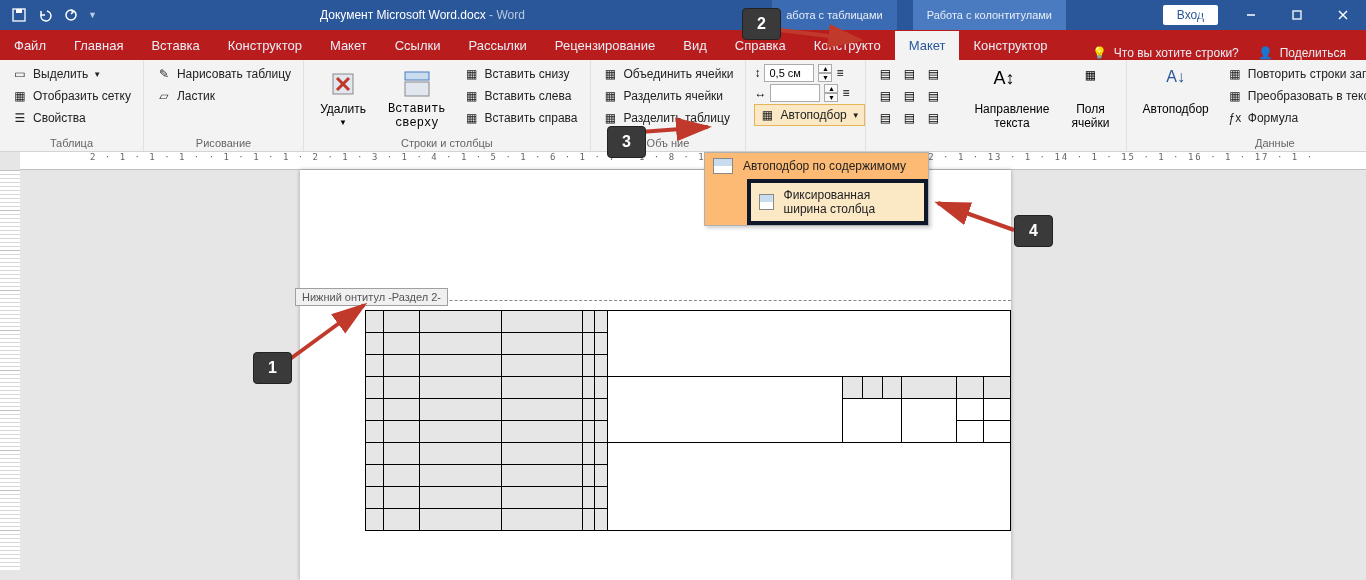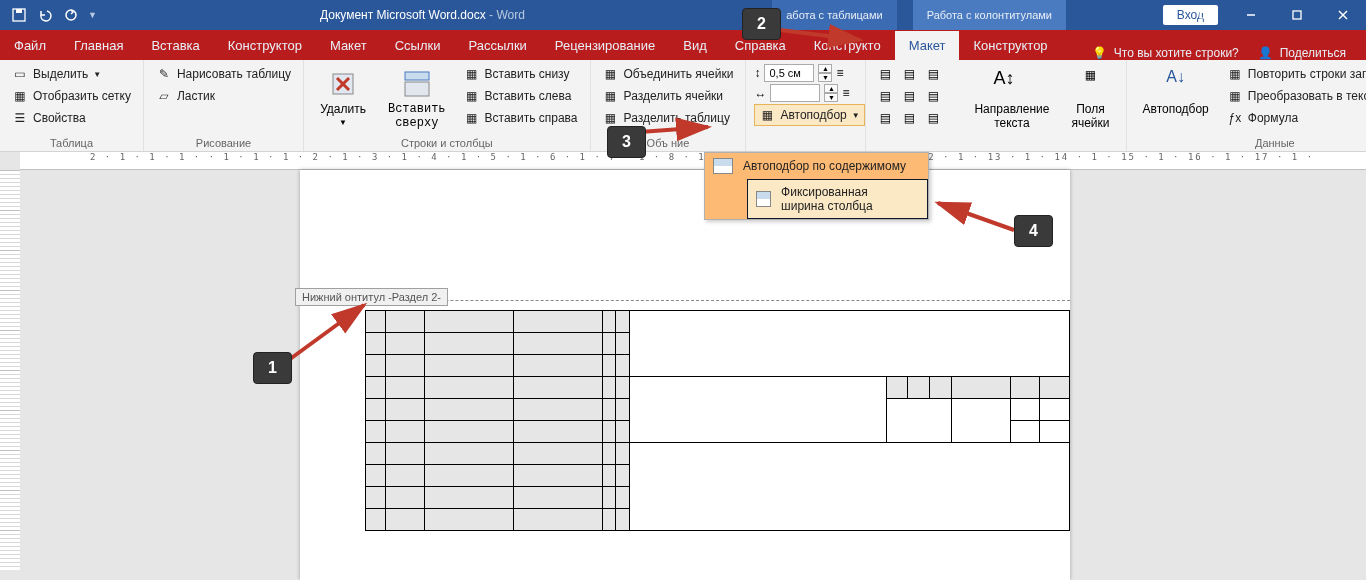--- a/index.html
+++ b/index.html
@@ -35,30 +35,30 @@
 .spin-btns{display:flex;flex-direction:column;}
 .spin-btns div{width:14px;height:9px;border:1px solid #ababab;background:#fafafa;font-size:7px;text-align:center;line-height:7px;}
 .iconbtn{width:18px;height:18px;border:1px solid transparent;display:inline-flex;align-items:center;justify-content:center;cursor:pointer;}
 .align-grid{display:grid;grid-template-columns:repeat(3,22px);grid-template-rows:repeat(3,20px);gap:2px;}
 .align-grid .iconbtn{width:22px;height:20px;}
 .workspace{position:relative;background:#e6e6e6;height:428px;}
 .ruler-h{position:absolute;top:0;left:20px;right:0;height:18px;background:#fff;border-bottom:1px solid #c0c0c0;font-size:9px;color:#666;overflow:hidden;}
 .ruler-h .ticks{position:absolute;left:70px;white-space:nowrap;letter-spacing:2px;font-family:monospace;font-size:9px;}
 .ruler-v{position:absolute;top:18px;left:0;width:20px;bottom:0;background:#e6e6e6;}
 .ruler-v .seg{height:40px;border-top:1px solid #c0c0c0;background:repeating-linear-gradient(0deg,#fff,#fff 3px,#d8d8d8 3px,#d8d8d8 4px);}
-.page{position:absolute;top:18px;left:300px;width:770px;height:410px;background:#fff;box-shadow:0 0 4px rgba(0,0,0,.3);}
+.page{position:absolute;top:18px;left:300px;width:711px;height:410px;background:#fff;box-shadow:0 0 4px rgba(0,0,0,.3);}
 .footer-bound{position:absolute;top:130px;left:0;right:0;border-top:1px dashed #888;}
 .footer-tag{position:absolute;top:118px;left:-5px;background:#f0f0f0;border:1px solid #a0a0a0;padding:2px 6px;font-size:11px;color:#555;}
 .tbl{position:absolute;top:140px;left:65px;border-collapse:collapse;}
 .tbl td{border:1.5px solid #000;height:22px;background:#e6e6e6;}
 .tbl td.w{background:#fff;}
 .dropdown{position:absolute;background:#fdba74;border:1px solid #b0b0b0;box-shadow:2px 2px 4px rgba(0,0,0,.2);z-index:10;}
 .dropdown .item{display:flex;align-items:center;gap:10px;padding:5px 14px 5px 8px;font-size:12px;color:#222;cursor:pointer;}
 .dropdown .item .ic{width:20px;height:16px;border:1px solid #888;background:linear-gradient(#c8dced,#c8dced) top/100% 50% no-repeat,#fff;}
-.dropdown .item.sel{background:#fbe8c5;border:1px solid #0f172a;margin-left:42px;}
+.dropdown .item.sel{background:#fbe8c5;border:4px solid #0f172a;margin-left:42px;}
 .callout{position:absolute;background:#3a3a3a;color:#fff;font-size:16px;font-weight:600;padding:6px 14px;border-radius:4px;border:1px solid #222;z-index:20;}
 .arrow{position:absolute;z-index:19;}
 .arrow svg{overflow:visible;}
 .collapse{position:absolute;right:6px;bottom:3px;color:#777;font-size:10px;}
 </style>
 </head>
 <body>
 
 <div class="titlebar">
   <div class="qat">

